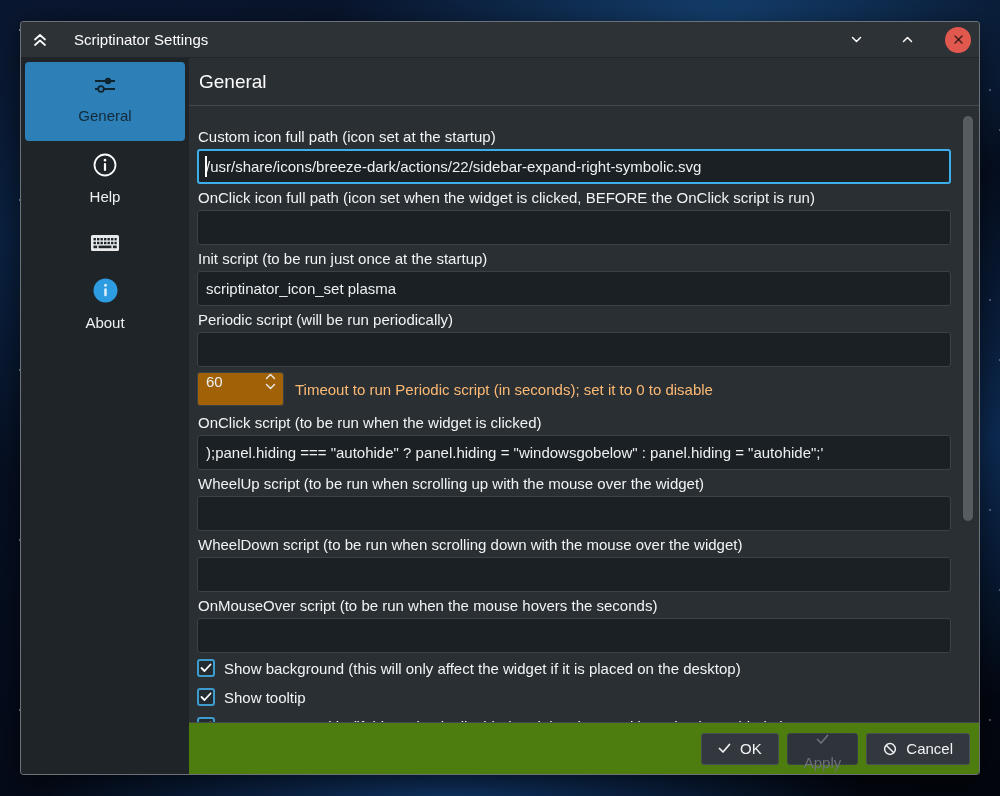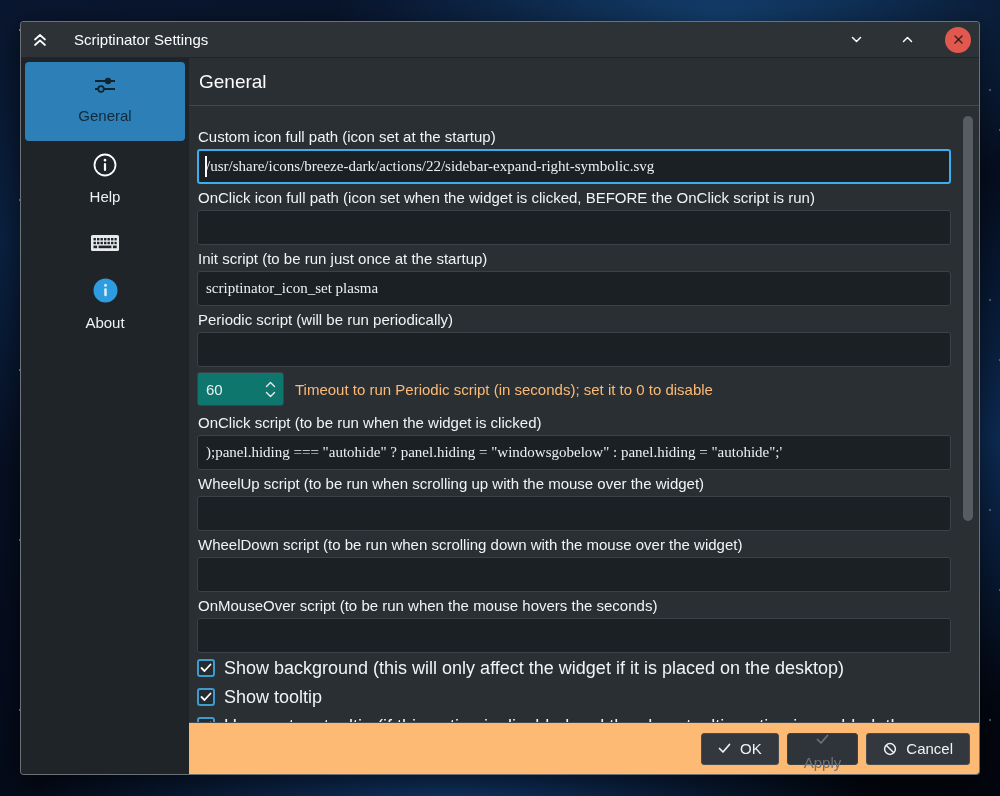--- a/index.html
+++ b/index.html
@@ -63,51 +63,51 @@
   .scroll-area {
     flex:1; position:relative; overflow:hidden;
     padding:22px 28px 0 8px;
   }
 
   .field { margin-bottom:5px; }
   .field-label { font-size:15px; color:#f1f3f4; height:18px; margin:0 0 3px 1px; white-space:nowrap; }
   .text-input {
     display:block; width:100%; height:35px; background:#1b2024; border:1px solid #3c4147;
     border-radius:3px; color:#edf0f2; font-size:15px; padding:0 8px;
-    font-family:Liberation Serif, serif; outline:none;
+    font-family:Liberation Sans, sans-serif; outline:none;
   }
   .input-wrap { position:relative; }
   .text-input.focused { border:2px solid #3daee9; padding:0 7px; }
   .caret { position:absolute; left:8px; top:7px; width:1.5px; height:21px; background:#fcfcfc; }
 
   .spin-row { display:flex; align-items:center; gap:11px; margin:2px 0 8px; }
   .spinbox {
-    width:87px; height:34px; background:#0f766e; border:1px solid #3c4147; border-radius:3px;
-    display:flex; align-items:center; padding:0 7px 0 8px;
+    width:87px; height:34px; background:#a16207; border:1px solid #3c4147; border-radius:3px;
+    display:flex; padding:0 7px 0 8px;
   }
   .spin-value { flex:1; color:#edf0f2; font-size:15px; }
   .spin-arrows { display:flex; flex-direction:column; gap:3px; align-items:center; }
   .spin-label { color:#fdba74; font-size:15px; white-space:nowrap; }
 
   .check-row { display:flex; align-items:center; gap:9px; height:20px; margin-bottom:9px; white-space:nowrap; }
   .checkbox {
     width:18px; height:18px; flex:0 0 18px; border:2px solid #3d9bce; border-radius:3px;
     background:#232a30; display:flex; align-items:center; justify-content:center;
   }
-  .check-label { color:#f1f3f4; font-size:18px; }
+  .check-label { color:#f1f3f4; font-size:15px; }
 
   .v-scrollbar {
     position:absolute; right:6px; top:10px; width:10px; height:405px;
     background:#565c62; border-radius:5px;
   }
 
   
   .footer {
     flex:0 0 52px; border-top:1px solid #43484d; display:flex; align-items:center;
-    justify-content:flex-end; gap:8px; padding:0 9px; background:#fdba74;
+    justify-content:flex-end; gap:8px; padding:0 9px; background:#4d7c0f;
   }
   .btn {
     height:32px; padding:0 16px; background:#32383e; border:1px solid #484d53; border-radius:3px;
     color:#f0f2f3; font-size:15px; display:flex; align-items:center; gap:9px;
     font-family:"Liberation Sans","DejaVu Sans",sans-serif;
   }
   .btn.disabled { color:#6c7277; background:#2e3439; border-color:#3c4147;flex-direction:column; }
 
   svg { display:block; }
 </style>

